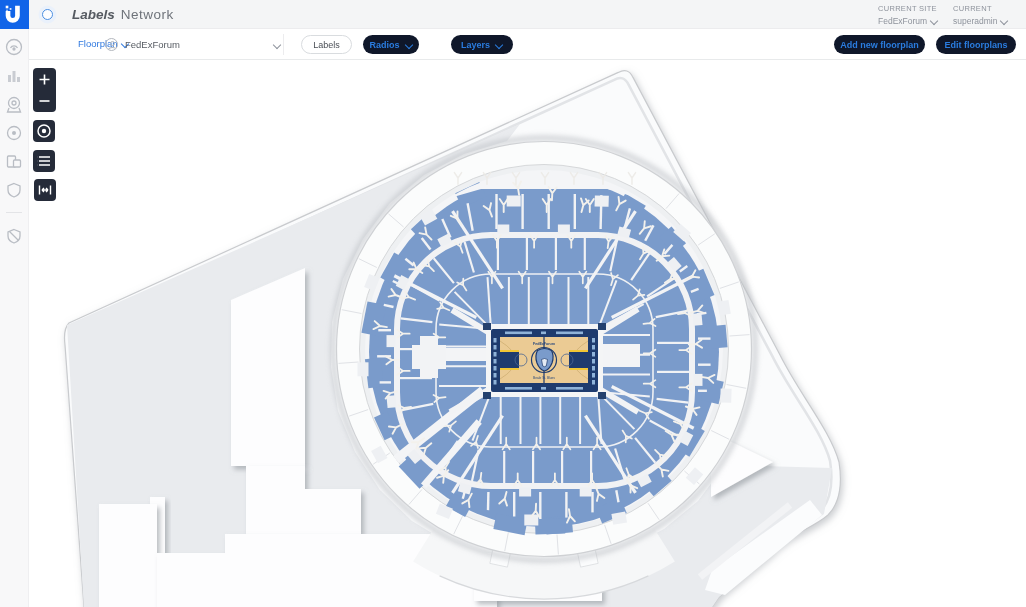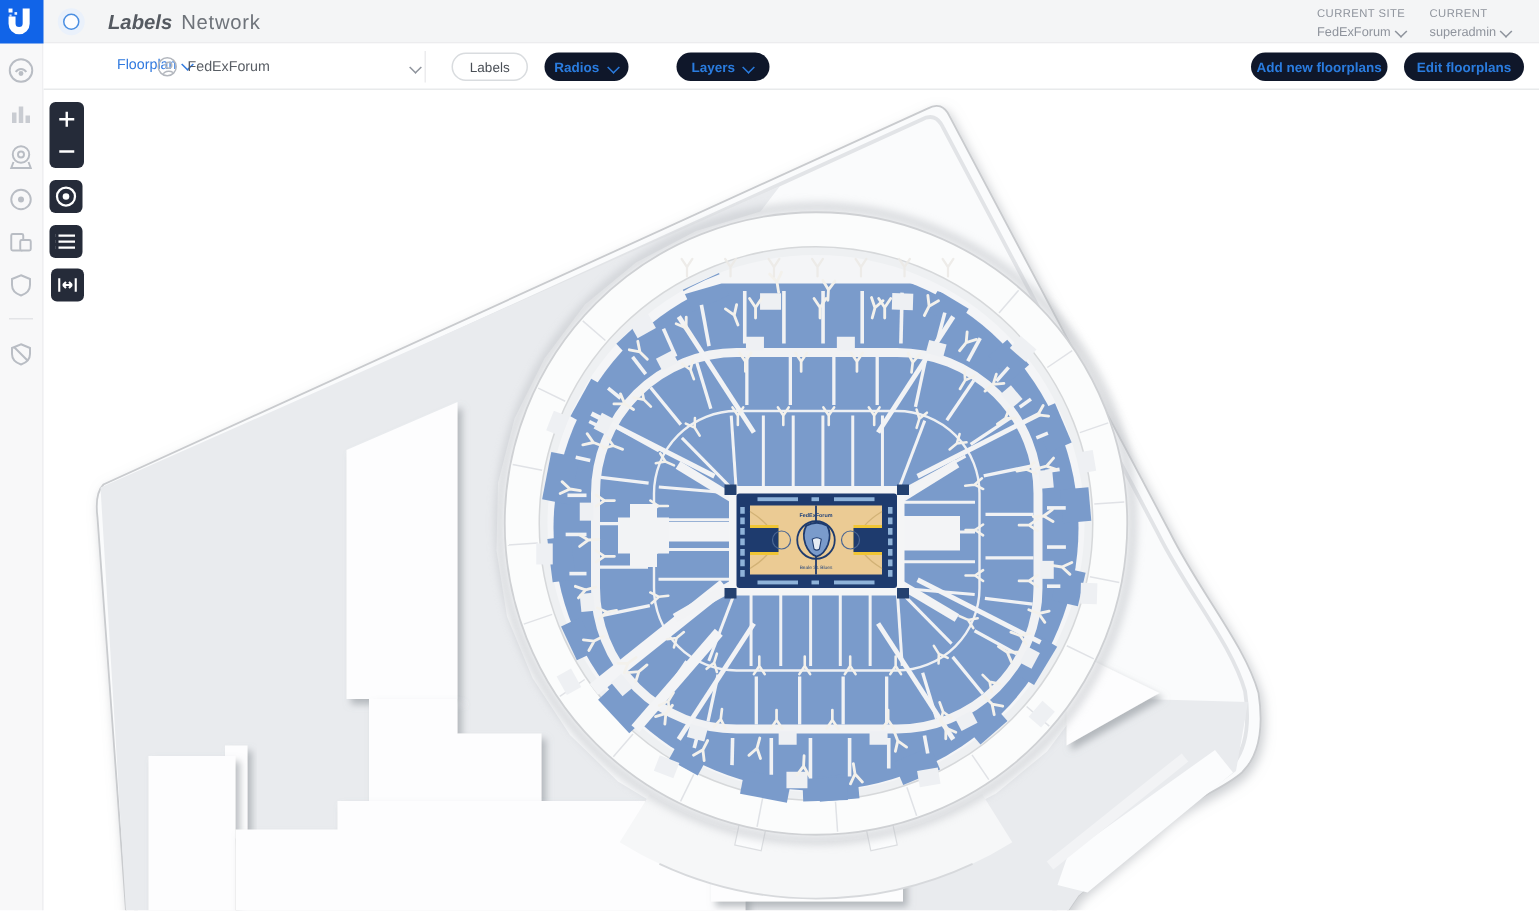--- a/index.html
+++ b/index.html
@@ -85,21 +85,21 @@
       </div>
   <span class="chev" id="search-chev"></span>
   <div id="tb-sep"></div>
 
   <div class="btn btn-plain" style="left:272px; width:51px;">Labels</div>
 
   <div class="btn btn-blue" style="left:334px; width:56px;">Radios<span class="chev"></span></div>
 
   <div class="btn btn-blue" style="left:422px; width:62px;justify-content:center;">Layers<span class="chev"></span></div>
 
-  <div class="btn btn-blue" style="left:805px; width:91px;">Add new floorplans</div>
+  <div class="btn btn-blue" style="left:805px; width:91px;">Add new floorplan</div>
 
   <div class="btn btn-blue" style="left:907px; width:80px;">Edit floorplans</div>
 </div>
 
 <div id="sidebar">
 
   <svg class="sic-item" style="top:8px;" viewBox="0 0 20 20" fill="none" stroke="#b9bdc4" stroke-width="1.3">
         <circle cx="10" cy="10" r="7.5"></circle>
         <path d="M6.5 11 a4 4 0 0 1 7 0"></path>
         <circle cx="10" cy="12" r="1" fill="#b9bdc4"></circle>

